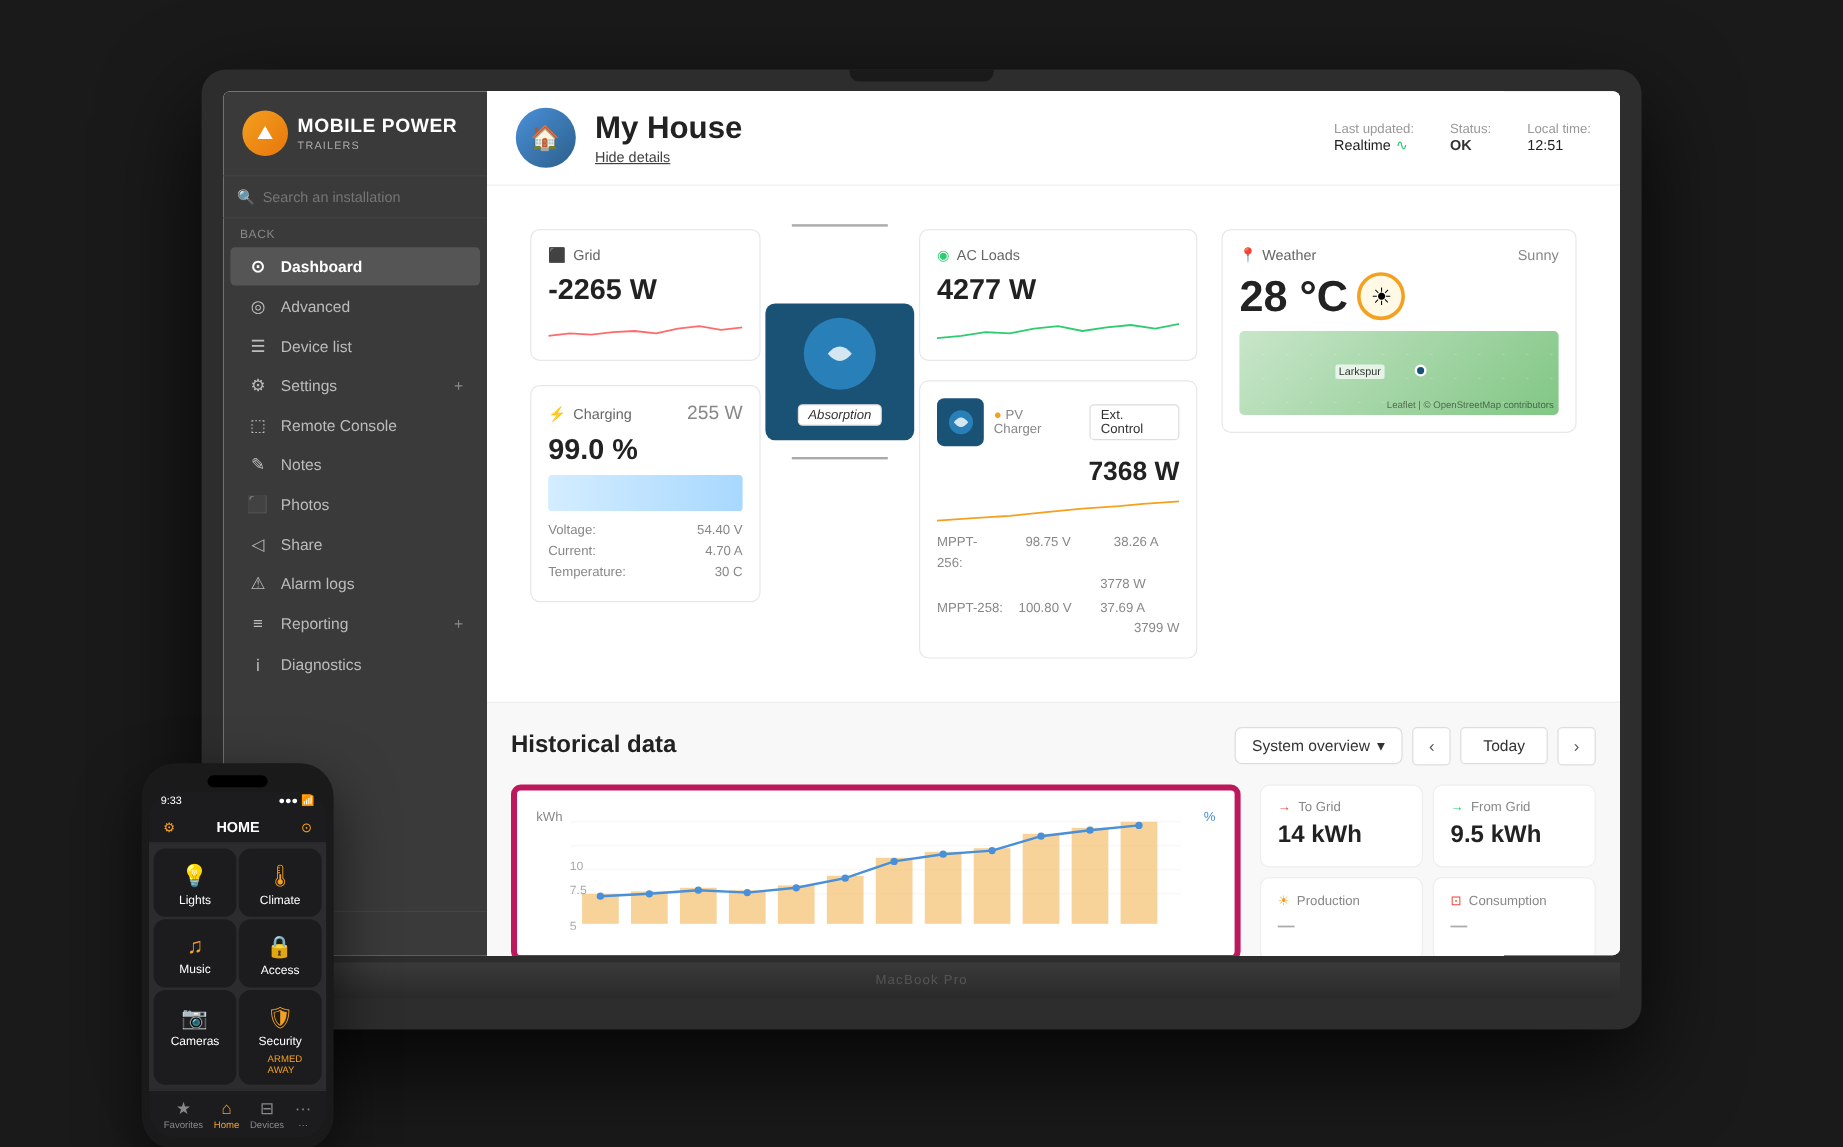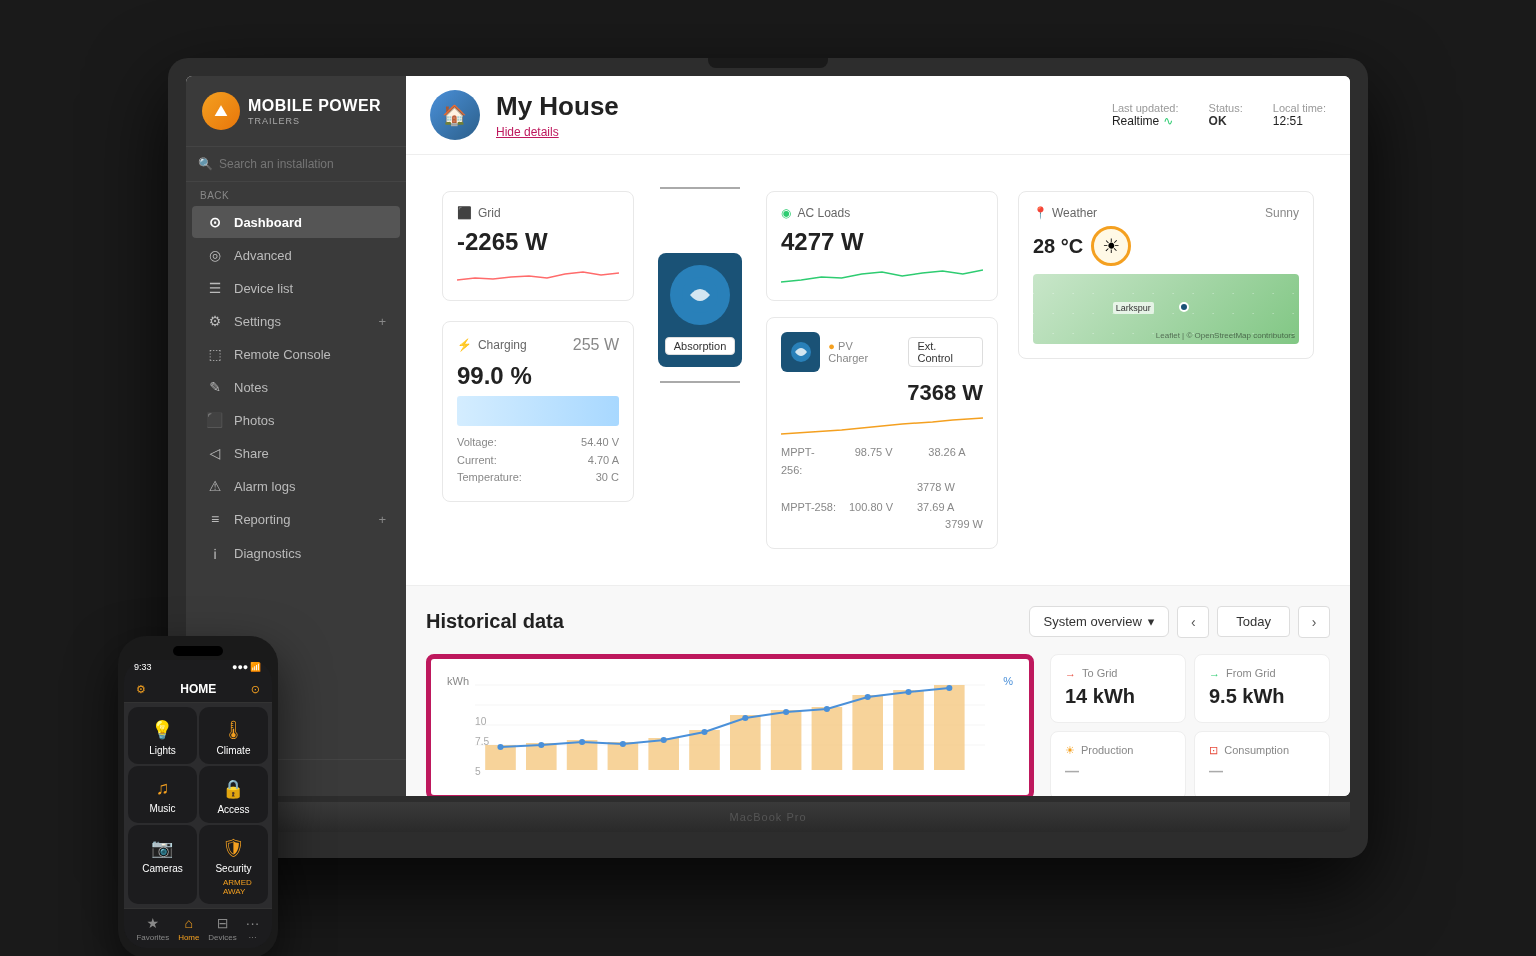--- a/index.html
+++ b/index.html
@@ -172,21 +172,21 @@
       width: 50px;
       height: 50px;
       border-radius: 50%;
       background: linear-gradient(135deg, #4a90d9, #2c5f8a);
       display: flex;
       align-items: center;
       justify-content: center;
       font-size: 20px;
     }
     .house-title { font-size: 26px; font-weight: 700; color: #222; }
-    .hide-details { font-size: 12px; color: #be185d; text-decoration: underline; cursor: pointer; }
+    .hide-details { font-size: 12px; color: #404040; text-decoration: underline; cursor: pointer; }
     .header-meta {
       margin-left: auto;
       display: flex;
       gap: 30px;
       font-size: 12px;
     }
     .meta-group { text-align: center; }
     .meta-label { color: #999; font-size: 11px; }
     .meta-value { color: #222; font-weight: 500; display: flex; align-items: center; gap: 4px; }
     .status-ok { color: #333; font-weight: 600; }
@@ -298,21 +298,21 @@
       margin: 4px;
     }
     .weather-top {
       display: flex;
       justify-content: space-between;
       align-items: flex-start;
       margin-bottom: 4px;
     }
     .weather-title { font-size: 12px; color: #666; display: flex; align-items: center; gap: 4px; }
     .weather-condition { font-size: 12px; color: #888; }
-    .weather-temp { font-size: 20px; font-weight: 700; color: #222; }
+    .weather-temp { font-size: 36px; font-weight: 700; color: #222; }
     .sun-icon {
       width: 40px;
       height: 40px;
       border-radius: 50%;
       border: 3px solid #f4a020;
       background: #fff9e6;
       display: flex;
       align-items: center;
       justify-content: center;
       font-size: 20px;
@@ -672,21 +672,21 @@
                 <div class="card-details">
                   <div><span>Voltage:</span> <span style="float:right">54.40 V</span></div>
                   <div><span>Current:</span> <span style="float:right">4.70 A</span></div>
                   <div><span>Temperature:</span> <span style="float:right">30 C</span></div>
                 </div>
               </div>
             </div>
 
             <div style="display:flex;flex-direction:column;align-items:center;justify-content:center;width:100px;">
               <div style="height:2px;width:80px;background:#aaa;margin-bottom:60px;"></div>
-              <div class="victron-box" style="width:84px;">
+              <div class="victron-box" style="width:124px;font-style:italic;">
                 <div class="victron-logo">
                   <svg width="40" height="40" viewBox="0 0 40 40">
                     <circle cx="20" cy="20" r="18" fill="#2980b9"></circle>
                     <path d="M10 20 Q20 8 30 20 Q20 32 10 20Z" fill="white" opacity="0.8"></path>
                   </svg>
                 </div>
                 <div class="absorption-badge">Absorption</div>
               </div>
               <div style="height:2px;width:80px;background:#aaa;margin-top:10px;"></div>
             </div>

